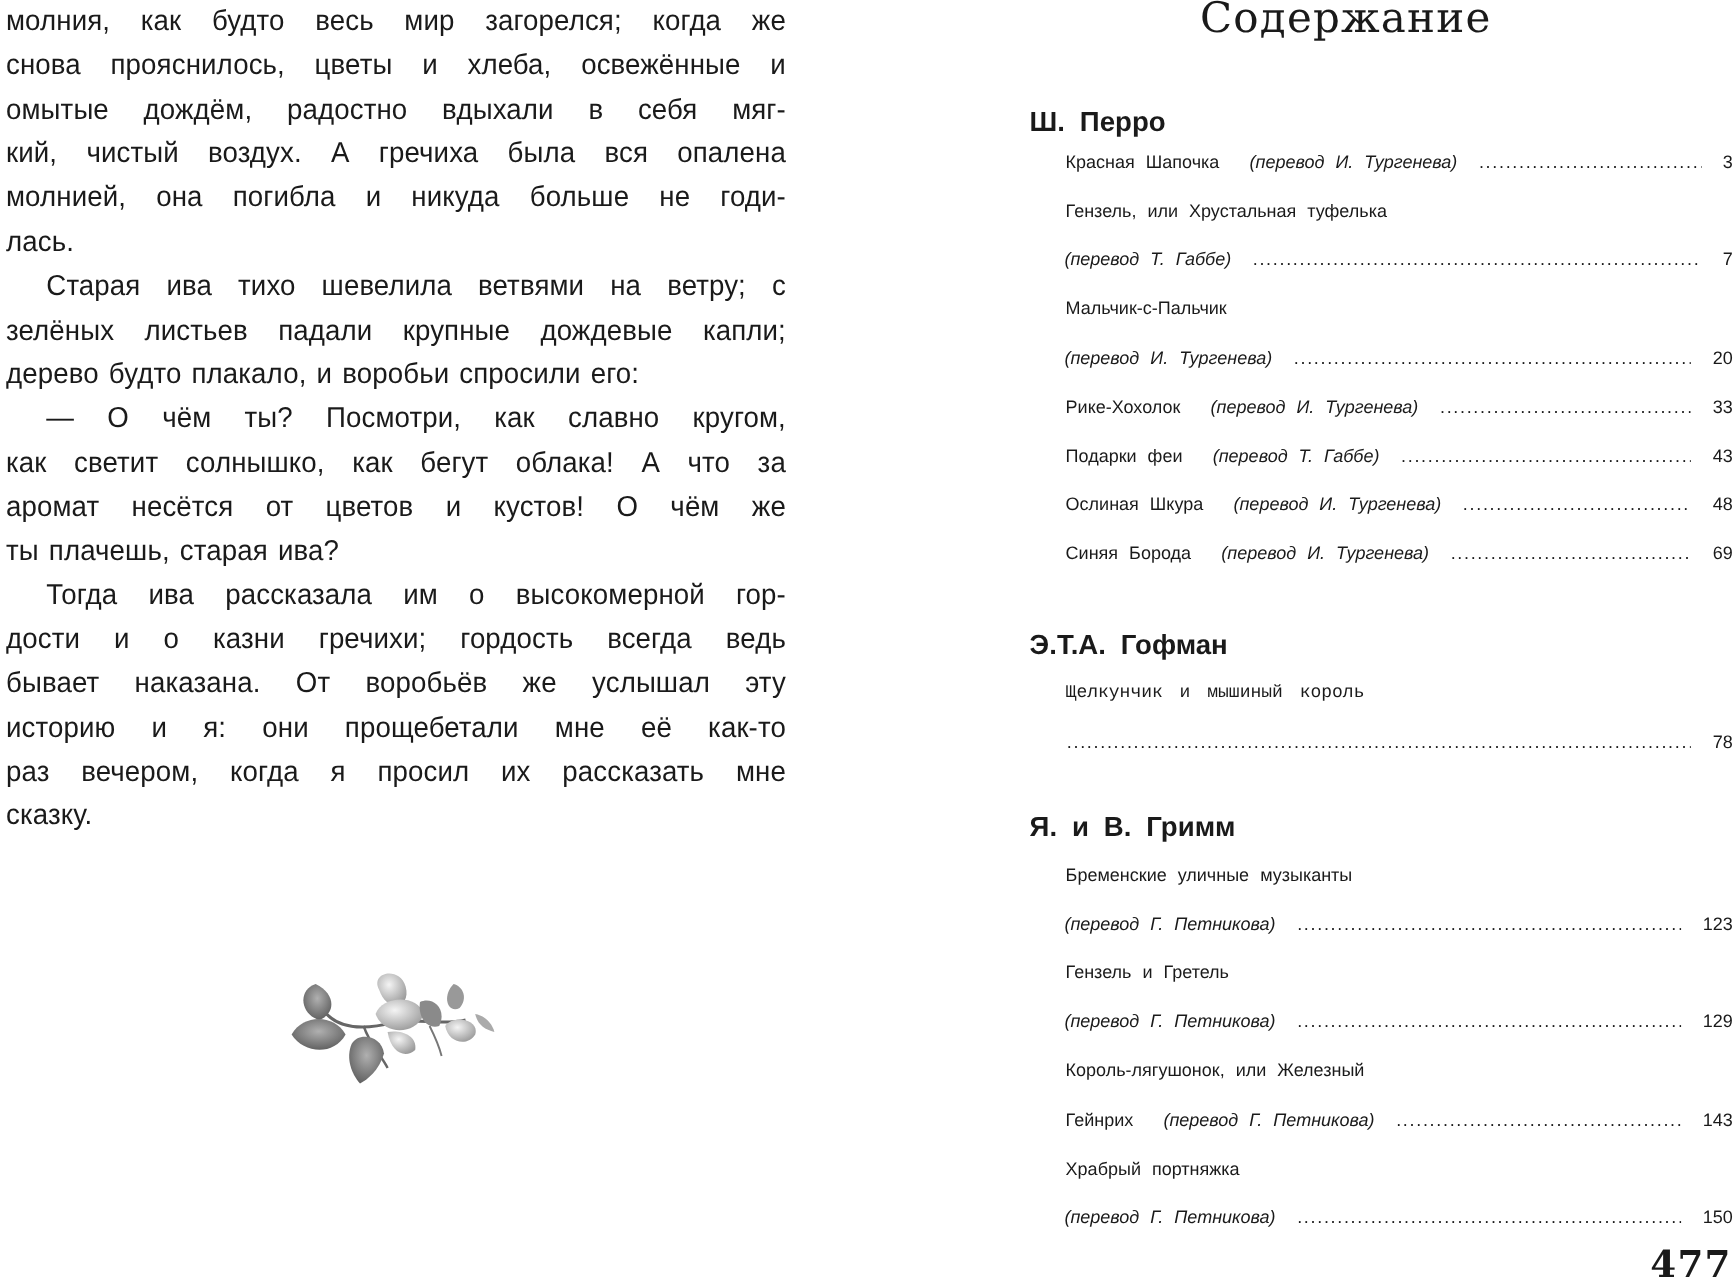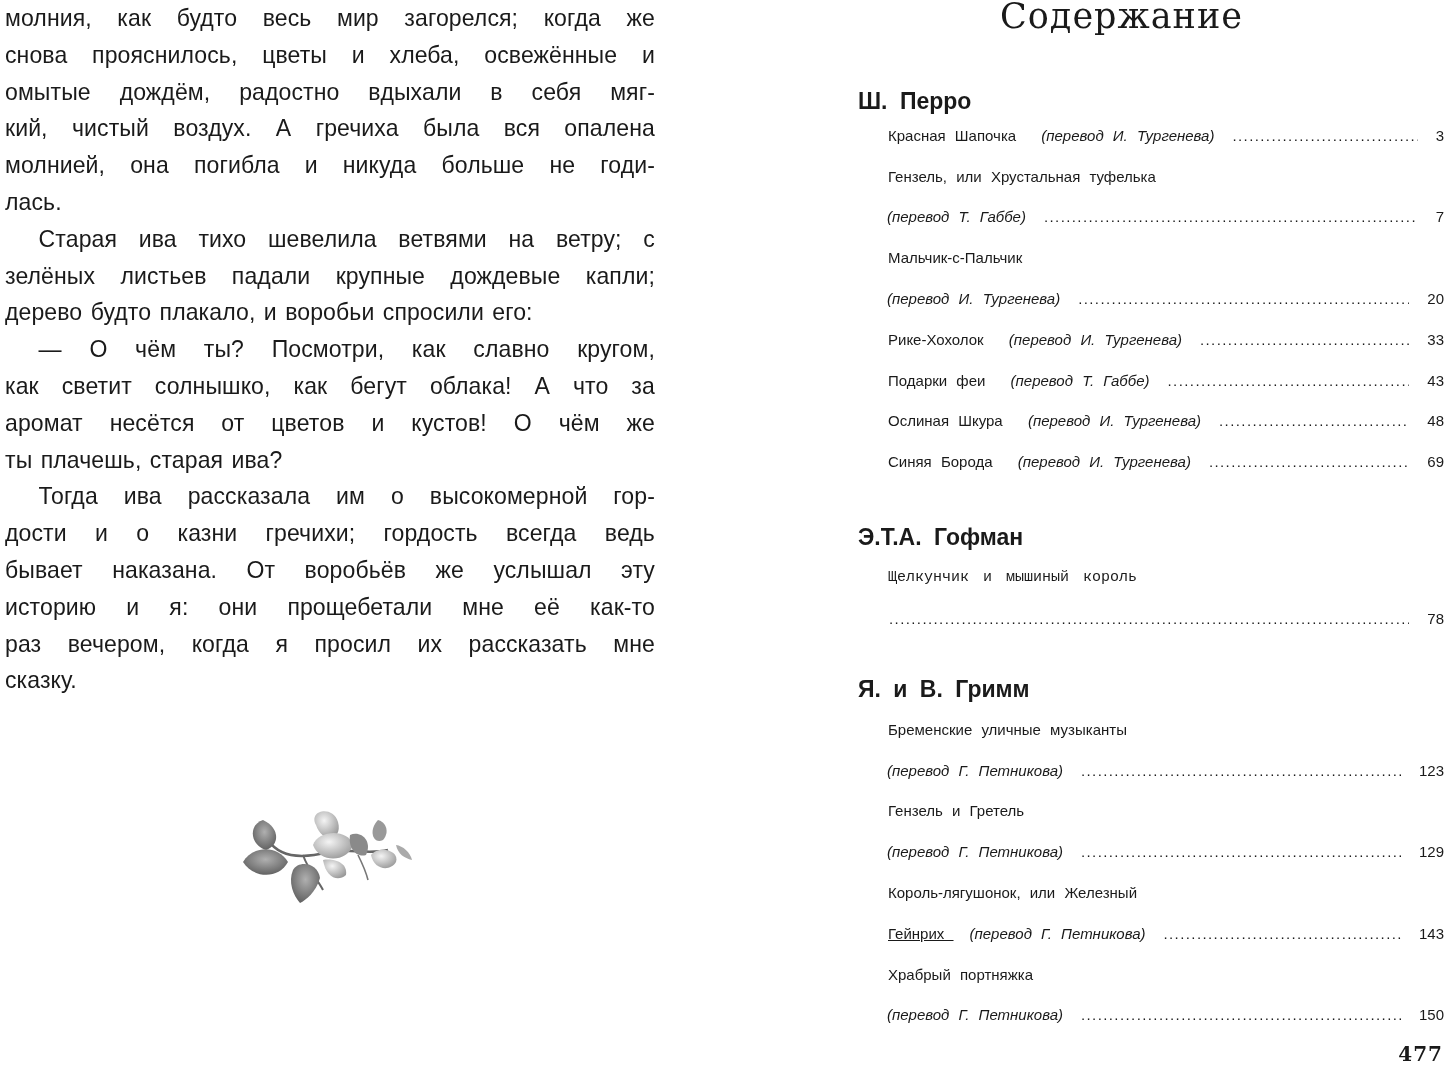--- a/index.html
+++ b/index.html
@@ -46,21 +46,21 @@
   .toc-line .dots {
     flex: 1 1 auto; overflow: hidden; letter-spacing: 1.4px; margin: 0 2px; word-spacing: 0;
   }
   .toc-line .dots::before {
     content: "................................................................................................................................................";
   }
   .toc-line .pg { flex: 0 0 auto; word-spacing: 0; }
   .page-number {
     position: absolute; right: 2px; top: 1037px;
     font-family: "DejaVu Serif", "Liberation Serif", serif;
-    font-weight: bold; font-size: 20px; line-height: 34px; letter-spacing: 1px; text-align: center;
+    font-weight: bold; font-size: 31px; line-height: 34px; letter-spacing: 1px; text-align: center;
   }
 </style>
 </head>
 <body>
 
 <div class="left-page" id="left-page">
     <div class="body-line">молния, как будто весь мир загорелся; когда же</div>
     <div class="body-line">снова прояснилось, цветы и хлеба, освежённые и</div>
     <div class="body-line">омытые дождём, радостно вдыхали в себя мяг-</div>
     <div class="body-line">кий, чистый воздух. А гречиха была вся опалена</div>
@@ -181,21 +181,21 @@
       </div>
       <div class="toc-line flush" style="top: 837.2px;">
         <span class="it">(перевод Г. Петникова)</span>
         <span class="dots"></span>
         <span class="pg">129</span>
       </div>
       <div class="toc-line" style="top: 878px;">
         <span class="t" style="white-space: pre;">Король-лягушонок, или Железный</span>
       </div>
       <div class="toc-line" style="top: 918.8px;">
-        <span class="t" style="white-space: pre; text-decoration: underline;">Гейнрих </span>
+        <span class="t" style="white-space: pre;">Гейнрих </span>
         <span class="it">(перевод Г. Петникова)</span>
         <span class="dots"></span>
         <span class="pg">143</span>
       </div>
       <div class="toc-line" style="top: 959.6px;">
         <span class="t" style="white-space: pre;">Храбрый портняжка</span>
       </div>
       <div class="toc-line flush" style="top: 1000.4px;">
         <span class="it">(перевод Г. Петникова)</span>
         <span class="dots"></span>

